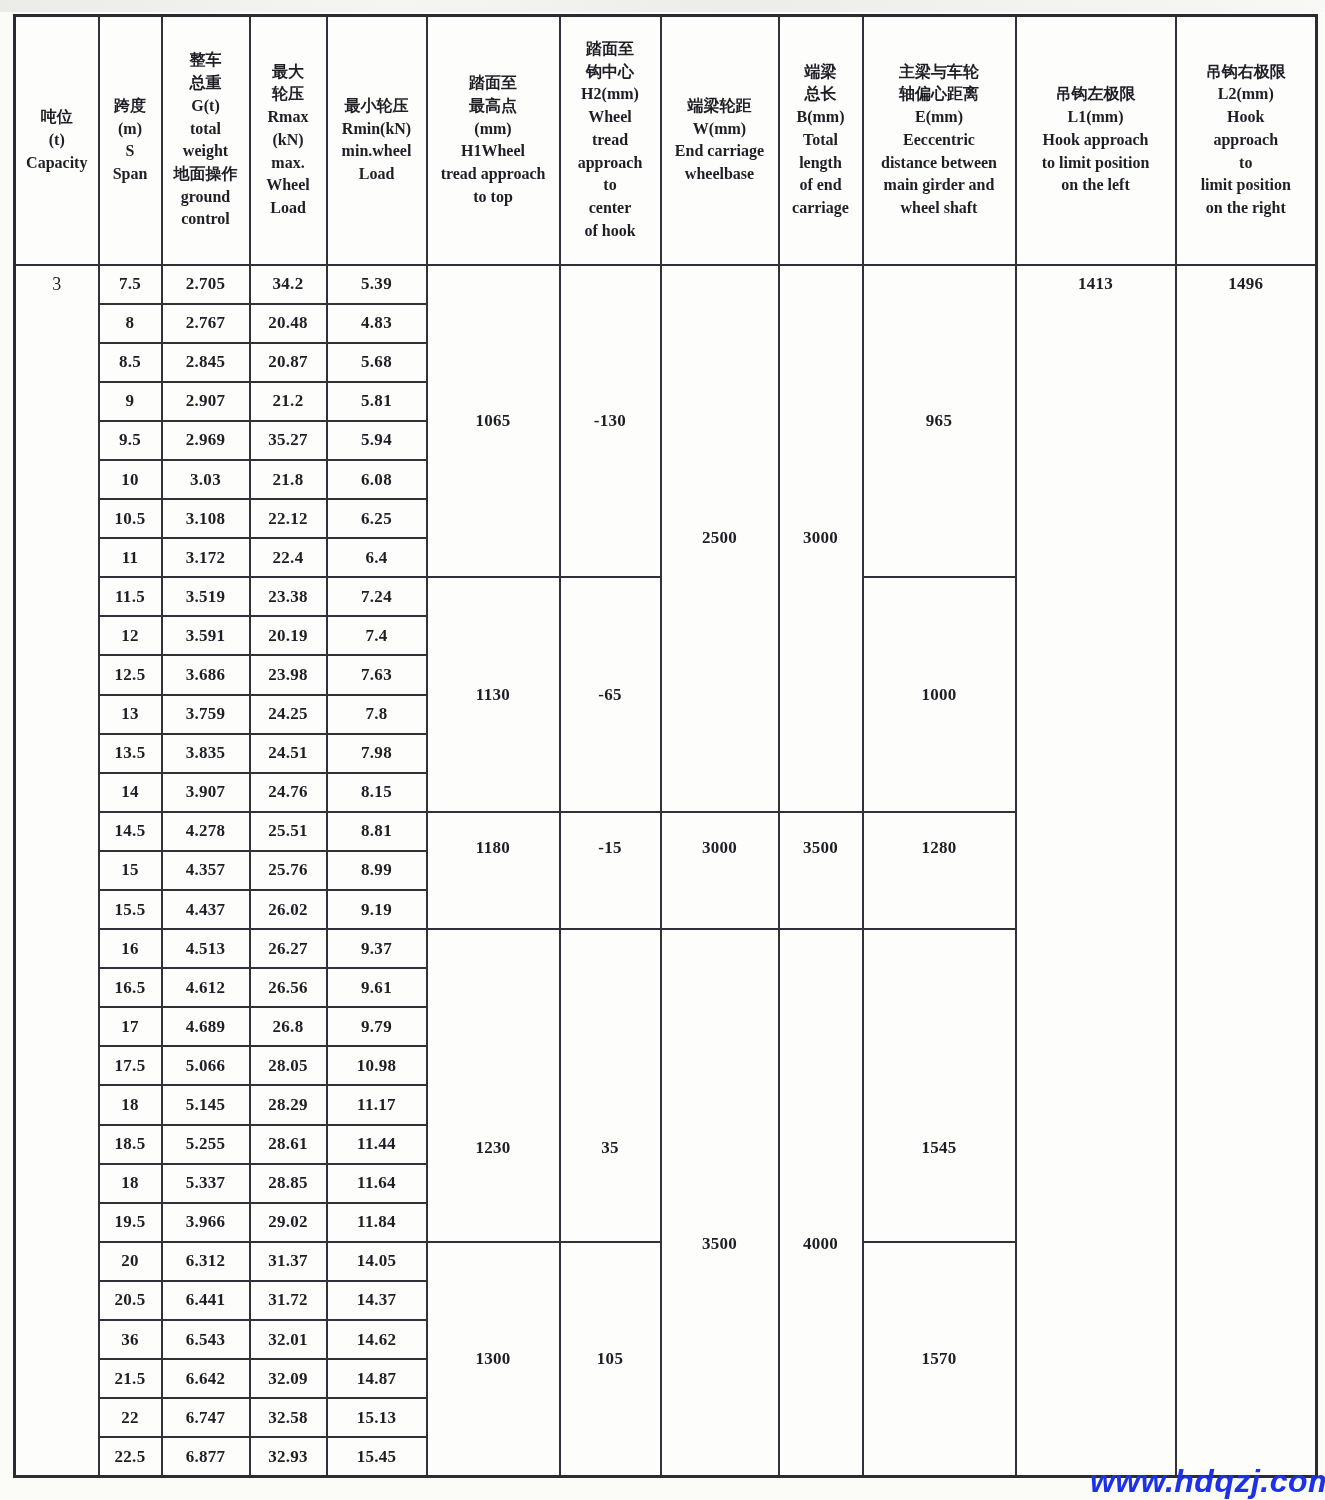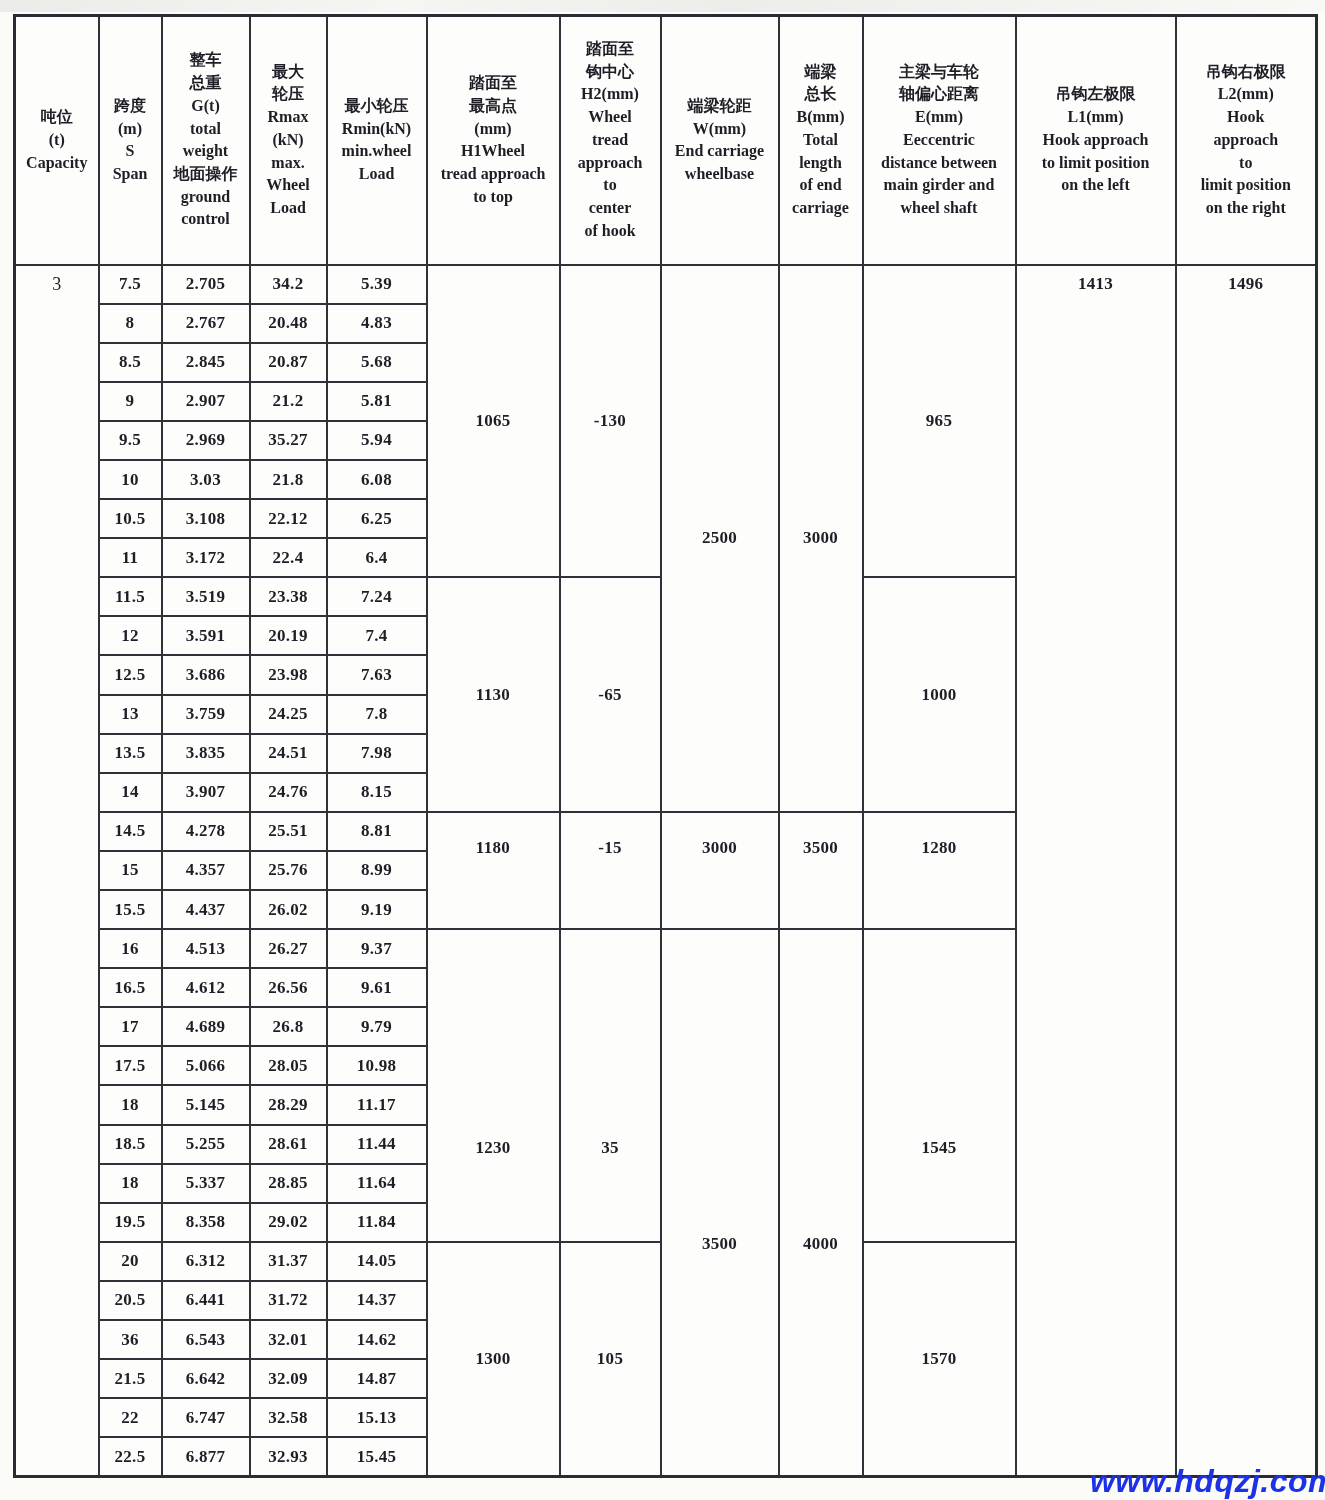--- a/index.html
+++ b/index.html
@@ -301,21 +301,21 @@
         <td>11.44</td>
       </tr>
       <tr>
         <td>18</td>
         <td>5.337</td>
         <td>28.85</td>
         <td>11.64</td>
       </tr>
       <tr>
         <td>19.5</td>
-        <td>8.358</td>
+        <td>3.966</td>
         <td>29.02</td>
         <td>11.84</td>
       </tr>
       <tr>
         <td>20</td>
         <td>6.312</td>
         <td>31.37</td>
         <td>14.05</td>
         <td rowspan="6">1300</td>
         <td rowspan="6">105</td>

